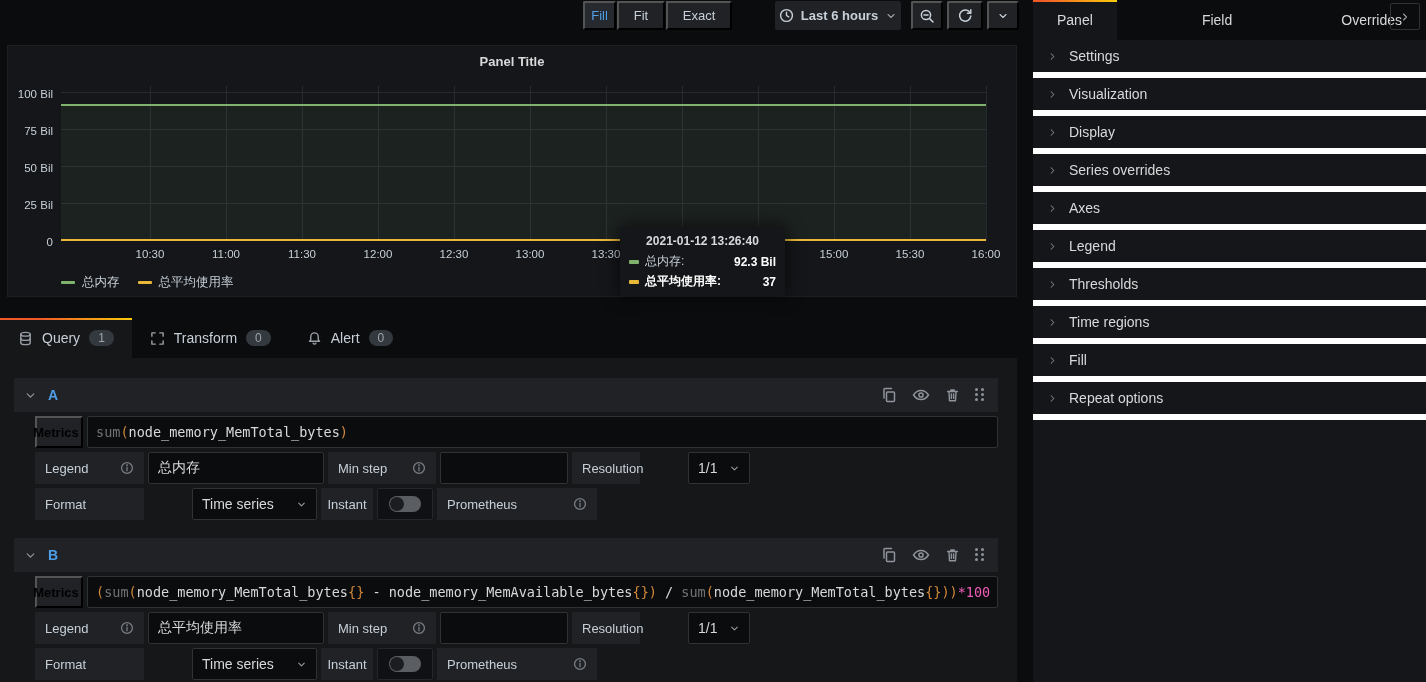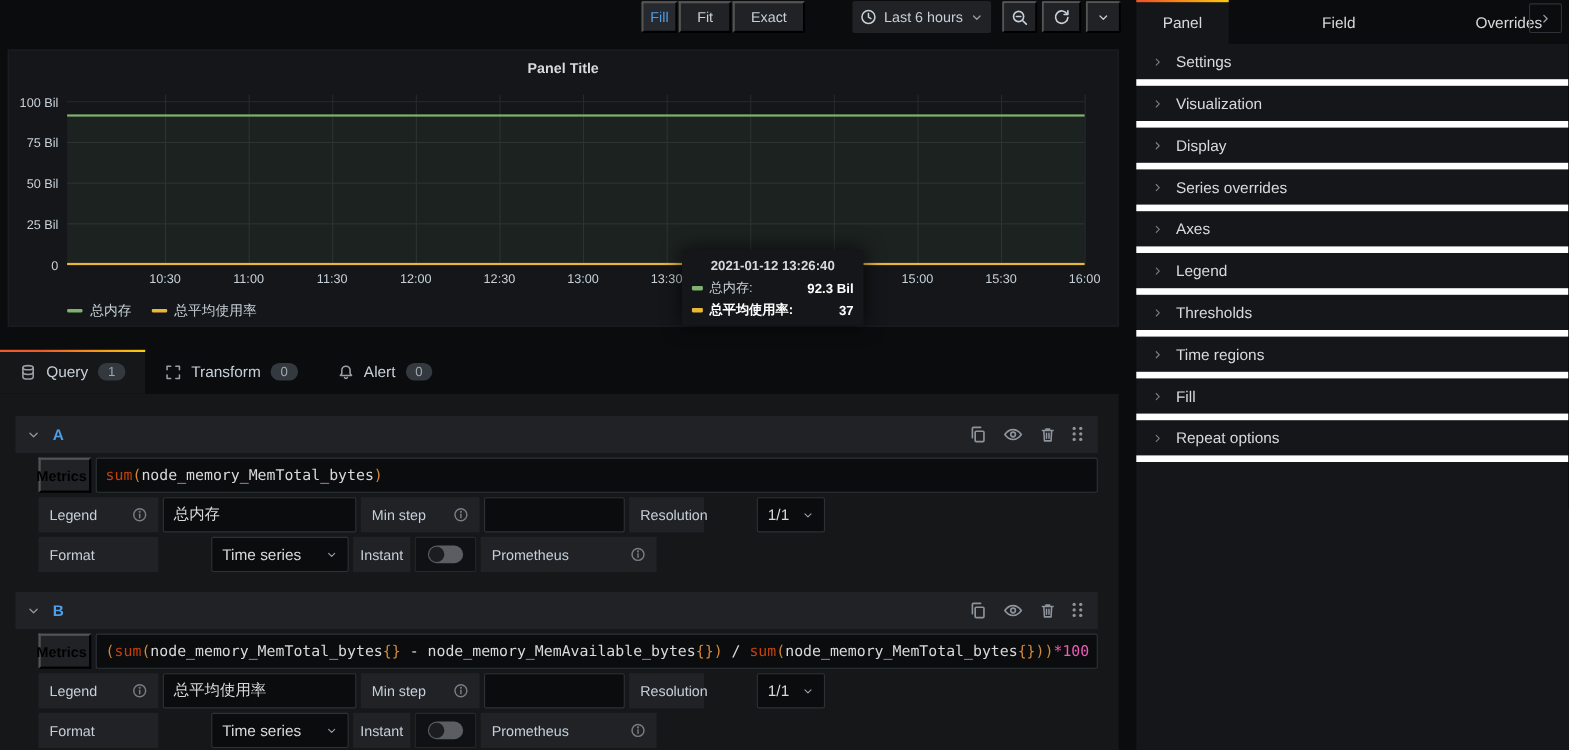--- a/index.html
+++ b/index.html
@@ -10,21 +10,21 @@
     font-family:"Liberation Sans","DejaVu Sans",sans-serif; font-size:13px;
   }
   svg { display:block; }
   .ic { stroke:currentColor; fill:none; stroke-width:1.5; stroke-linecap:round; stroke-linejoin:round; }
 
   
   .topbar { position:absolute; left:0; top:0; width:1033px; height:30px; }
   .size-group { position:absolute; left:583px; top:1px; display:flex; gap:1px; border-radius:2px; overflow:hidden; }
   .size-btn { height:29px; background:#202226; color:#c7d0d9; display:flex; align-items:center; justify-content:center; font-size:13px; font-weight:500; cursor:pointer; }
   .size-btn.active { background:#26292e; color:#4f9fe8; }
-  .time-group { position:absolute; left:775px; top:1px; width:126px; height:29px; background:#202226; border-radius:2px; display:flex; align-items:center; justify-content:center; gap:7px; font-weight:400; cursor:pointer; }
+  .time-group { position:absolute; left:775px; top:1px; width:126px; height:29px; background:#202226; border-radius:2px; display:flex; align-items:center; justify-content:center; gap:7px; font-weight:700; cursor:pointer; }
   .tool-actions { position:absolute; left:911px; top:1px; display:flex; gap:4px; }
   .icon-btn { height:29px; background:#202226; border-radius:2px; display:flex; align-items:center; justify-content:center; color:#c7d0d9; cursor:pointer; }
 
   
   .chart-panel { position:absolute; left:7px; top:45px; width:1010px; height:252px; background:#141619; border:1px solid #1d1f23; }
   .panel-title { position:absolute; left:0; right:0; top:8px; text-align:center; font-size:13px; font-weight:700; color:#d8d9da; }
   .plot { position:absolute; left:53px; top:40px; width:925px; height:155px; }
   .hgrid { position:absolute; left:0; right:0; height:1px; background:#26292d; }
   .vgrid { position:absolute; top:0; bottom:0; width:1px; background:#26292d; }
   .ylabel { position:absolute; right:calc(100% + 8px); width:46px; text-align:right; font-size:11.5px; color:#c7d0d9; white-space:nowrap; }
@@ -60,21 +60,21 @@
   .hicons { display:flex; align-items:center; gap:15px; color:#8e949b; }
   .hicons > * { cursor:pointer; }
   .drag { width:11px; height:15px; display:grid; grid-template-columns:repeat(2,3px); grid-auto-rows:3px; gap:2px 3px; }
   .drag i { background:#8e949b; border-radius:50%; }
   .card-body { padding:4px 0 0 21px; }
   .q-row { display:flex; gap:4px; height:32px; margin-bottom:4px; }
   .lbl { background:#202226; color:#c7d0d9; font-size:13px; font-weight:500; display:flex; align-items:center; padding:0 10px; gap:8px; flex:none; }
   .lbl .info { margin-left:auto; color:#787d84; }
   .metrics-btn { width:48px; background:#202226; display:flex; align-items:center; justify-content:center; gap:6px; font-size:13px; font-weight:600; cursor:pointer; flex:none; }
   .code-field { flex:1; background:#0b0c0e; border:1px solid #2c3235; border-radius:2px; display:flex; align-items:center; padding:0 8px; font-family:"DejaVu Sans Mono","Liberation Mono",monospace; font-size:13.5px; white-space:pre; overflow:hidden; cursor:text; }
-  .tk-fn { color:#c2410c; } .tk-p { color:#d2883a; } .tk-x { color:#d8d9da; } .tk-n { color:#ee5cb7; }
+  .tk-fn { color:#737373; } .tk-p { color:#d2883a; } .tk-x { color:#d8d9da; } .tk-n { color:#ee5cb7; }
   .input { background:#0b0c0e; border:1px solid #2c3235; border-radius:2px; color:#d8d9da; padding:0 9px; display:flex; align-items:center; font-size:14px; flex:none; cursor:text; }
   .select { background:#0b0c0e; border:1px solid #2c3235; border-radius:2px; color:#d8d9da; padding:0 9px; display:flex; align-items:center; justify-content:space-between; font-size:14px; flex:none; cursor:pointer;margin-left:44px; }
   .select .caret { color:#9aa0a8; }
   .toggle-box { width:56px; background:#0f1115; border:1px solid #24272b; border-radius:2px; display:flex; align-items:center; justify-content:center; flex:none; cursor:pointer; }
   .toggle-pill { width:32px; height:16px; background:#5a5e63; border-radius:8px; position:relative; }
   .toggle-knob { position:absolute; left:1px; top:1px; width:14px; height:14px; border-radius:50%; background:#1b1d20; }
 
   
   .sidebar { position:absolute; left:1033px; top:0; width:393px; height:682px; background:#141619; }
   .side-tabs { height:40px; background:#0b0c0e; display:flex; position:relative;justify-content:space-between; }

